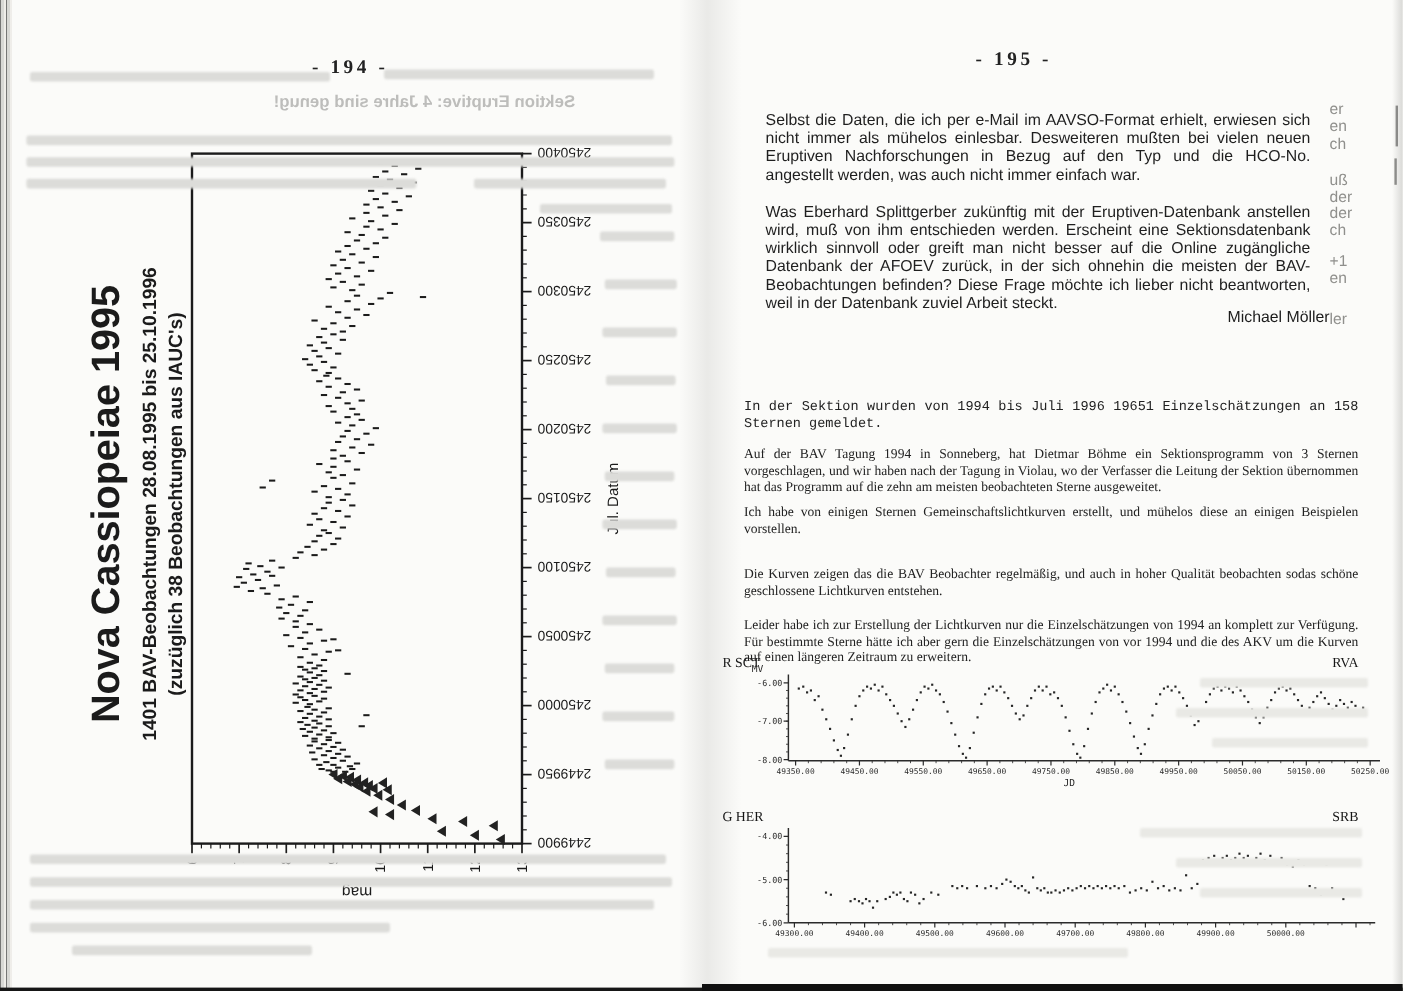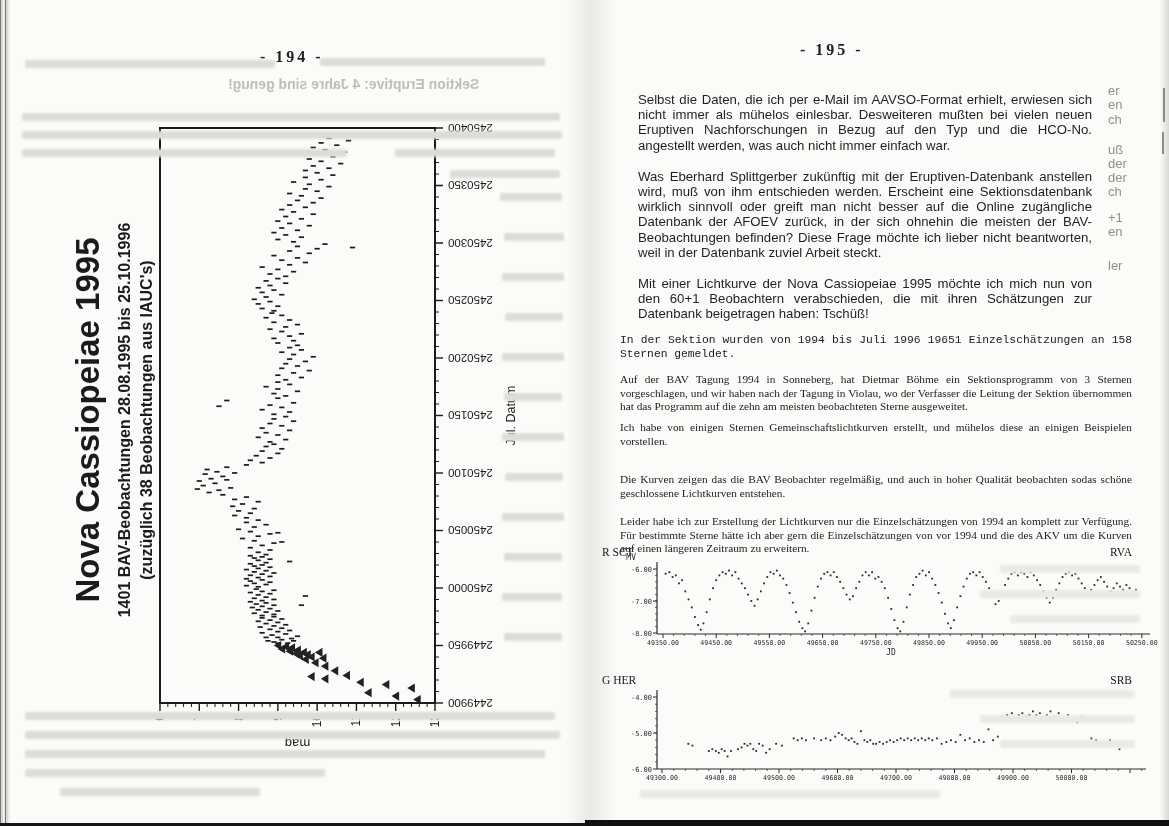--- a/index.html
+++ b/index.html
@@ -486,27 +486,27 @@
       <div class="gbar gl" style="left: 502px; top: 593px; width: 60px;"></div>
       <div class="gbar gl" style="left: 504px; top: 633px; width: 58px;"></div>
       <div class="gbar gl" style="left: 25px; top: 712px; width: 530px;"></div>
       <div class="gbar gl" style="left: 25px; top: 731px; width: 535px;"></div>
       <div class="gbar gl" style="left: 25px; top: 750px; width: 520px;"></div>
       <div class="gbar gl" style="left: 25px; top: 769px; width: 300px;"></div>
       <div class="gbar gl" style="left: 60px; top: 788px; width: 200px;"></div>
     </div>
 
   <div class="page" id="pageR">
-    <div class="pagenum" style="left:215px;top:41px;">- 195 -</div>
+    <div class="pagenum" style="left:228px;top:41px;">- 195 -</div>
 
     <div id="intro">
       <p>Selbst die Daten, die ich per e-Mail im AAVSO-Format erhielt, erwiesen sich nicht immer als mühelos einlesbar. Desweiteren mußten bei vielen neuen Eruptiven Nachforschungen in Bezug auf den Typ und die HCO-No. angestellt werden, was auch nicht immer einfach war.</p>
       <p>Was Eberhard Splittgerber zukünftig mit der Eruptiven-Datenbank anstellen wird, muß von ihm entschieden werden. Erscheint eine Sektionsdatenbank wirklich sinnvoll oder greift man nicht besser auf die Online zugängliche Datenbank der AFOEV zurück, in der sich ohnehin die meisten der BAV-Beobachtungen befinden? Diese Frage möchte ich lieber nicht beantworten, weil in der Datenbank zuviel Arbeit steckt.</p>
-      <p>Mit einer Lichtkurve der Nova Cassiopeiae 1995 möchte ich mich nun von den 60+1 Beobachtern verabschieden, die mit ihren Schätzungen zur Datenbank beigetragen haben: Tschüß!</p>
     </div>
+    <div id="signature">Michael Möller</div>
 
 
     <p class="ser" id="sp0">In der Sektion wurden von 1994 bis Juli 1996 19651 Einzelschätzungen an 158 Sternen gemeldet.</p>
     <p class="ser" id="sp1">Auf der BAV Tagung 1994 in Sonneberg, hat Dietmar Böhme ein Sektionsprogramm von 3 Sternen vorgeschlagen, und wir haben nach der Tagung in Violau, wo der Verfasser die Leitung der Sektion übernommen hat das Programm auf die zehn am meisten beobachteten Sterne ausgeweitet.</p>
     <p class="ser" id="sp2">Ich habe von einigen Sternen Gemeinschaftslichtkurven erstellt, und mühelos diese an einigen Beispielen vorstellen.</p>
     <p class="ser" id="sp4">Die Kurven zeigen das die BAV Beobachter regelmäßig, und auch in hoher Qualität beobachten sodas schöne geschlossene Lichtkurven entstehen.</p>
     <p class="ser" id="sp5">Leider habe ich zur Erstellung der Lichtkurven nur die Einzelschätzungen von 1994 an komplett zur Verfügung. Für bestimmte Sterne hätte ich aber gern die Einzelschätzungen von vor 1994 und die des AKV um die Kurven auf einen längeren Zeitraum zu erweitern.</p>
 
     <div class="chartWrap" id="rsctWrap"><svg width="566" height="112" viewBox="0 0 566 112">
           <text x="6" y="10" font-family="&quot;Liberation Serif&quot;,serif" font-size="11.5" fill="#161616">R SCT</text>

